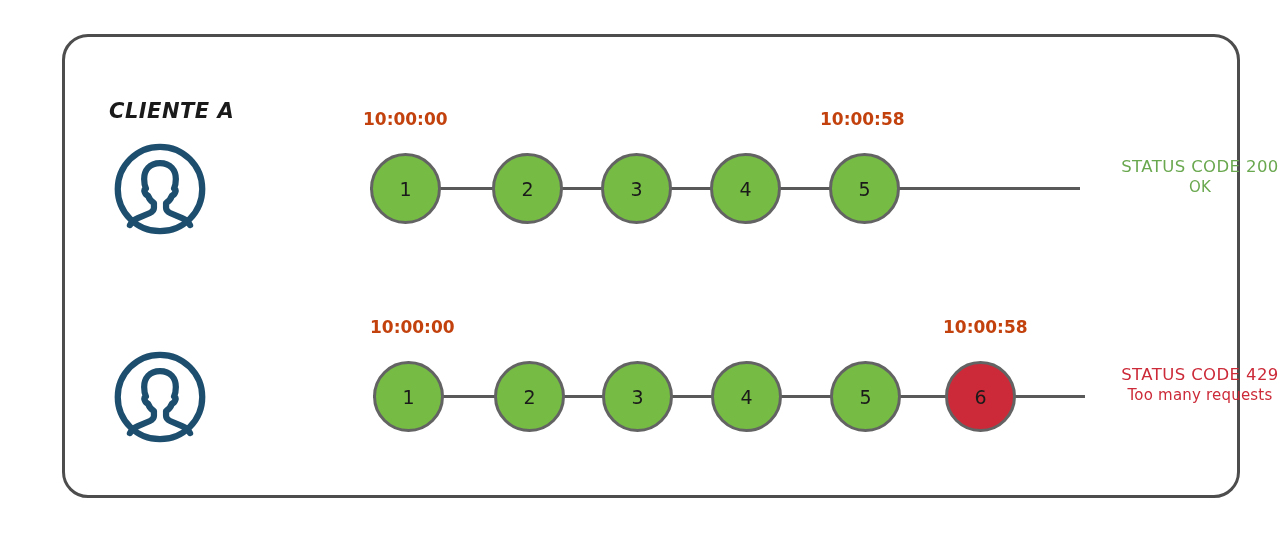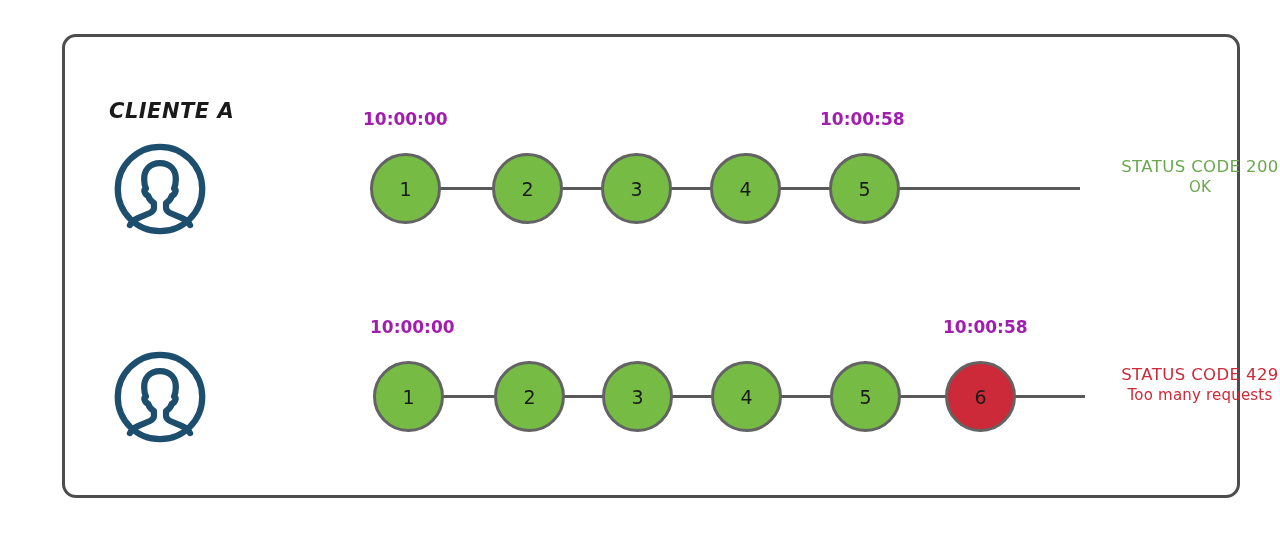--- a/index.html
+++ b/index.html
@@ -17,21 +17,21 @@
   }
 
   
   #diagram-frame {
     position: absolute;
     left: 62px;
     top: 34px;
     width: 1178px;
     height: 464px;
     border: 3px solid #4d4d4d;
-    border-radius: 14px;
+    border-radius: 26px;
     box-sizing: border-box;
     background: #ffffff;
   }
 
   
   .client-row {
     position: absolute;
     left: 0;
     width: 100%;
     height: 210px;
@@ -100,21 +100,21 @@
   .req-node.ok   { background: #76bb44; }
   .req-node.fail { background: #cc2a38; }
 
   
   .timestamp {
     position: absolute;
     top: 52px;
     font-family: "DejaVu Sans", sans-serif;
     font-size: 17px;
     font-weight: bold;
-    color: #a21caf;
+    color: #c2410c;
     white-space: nowrap;
   }
 
   
   .status-block {
     position: absolute;
     top: 100px;
     width: 230px;
     text-align: center;
     line-height: 1.25;

